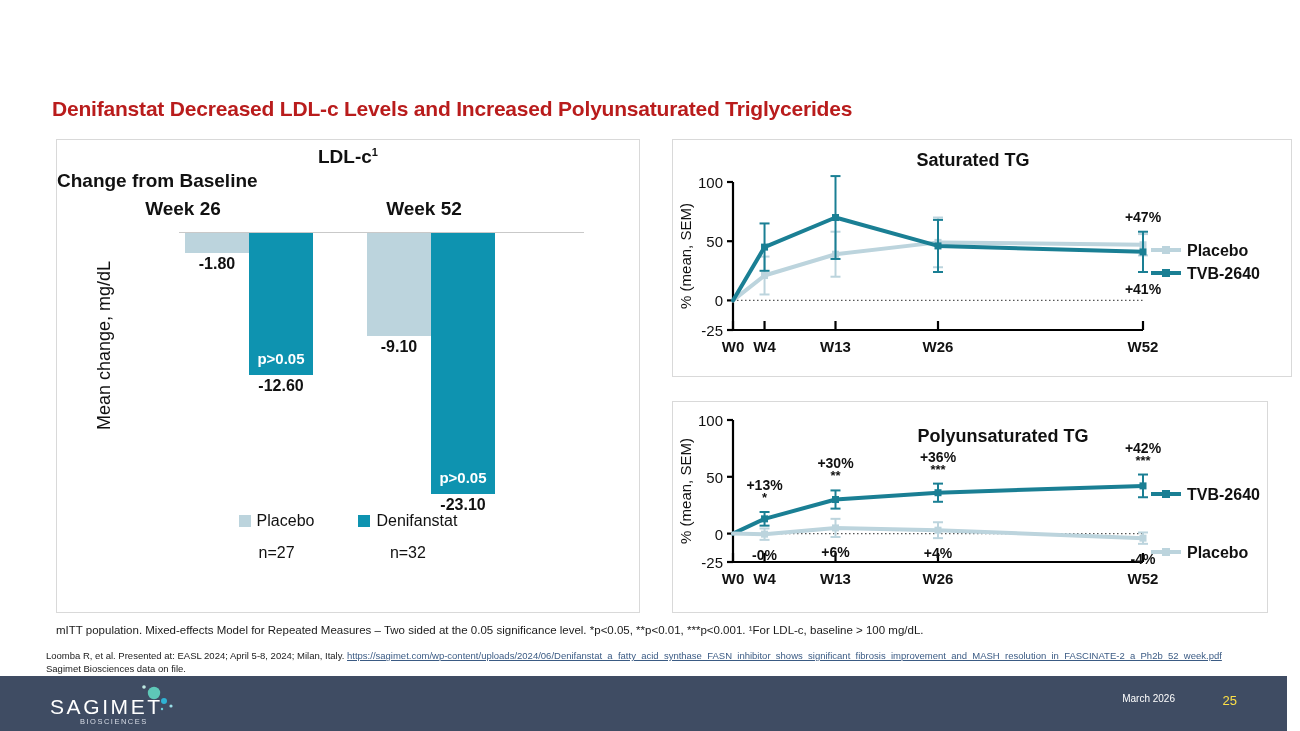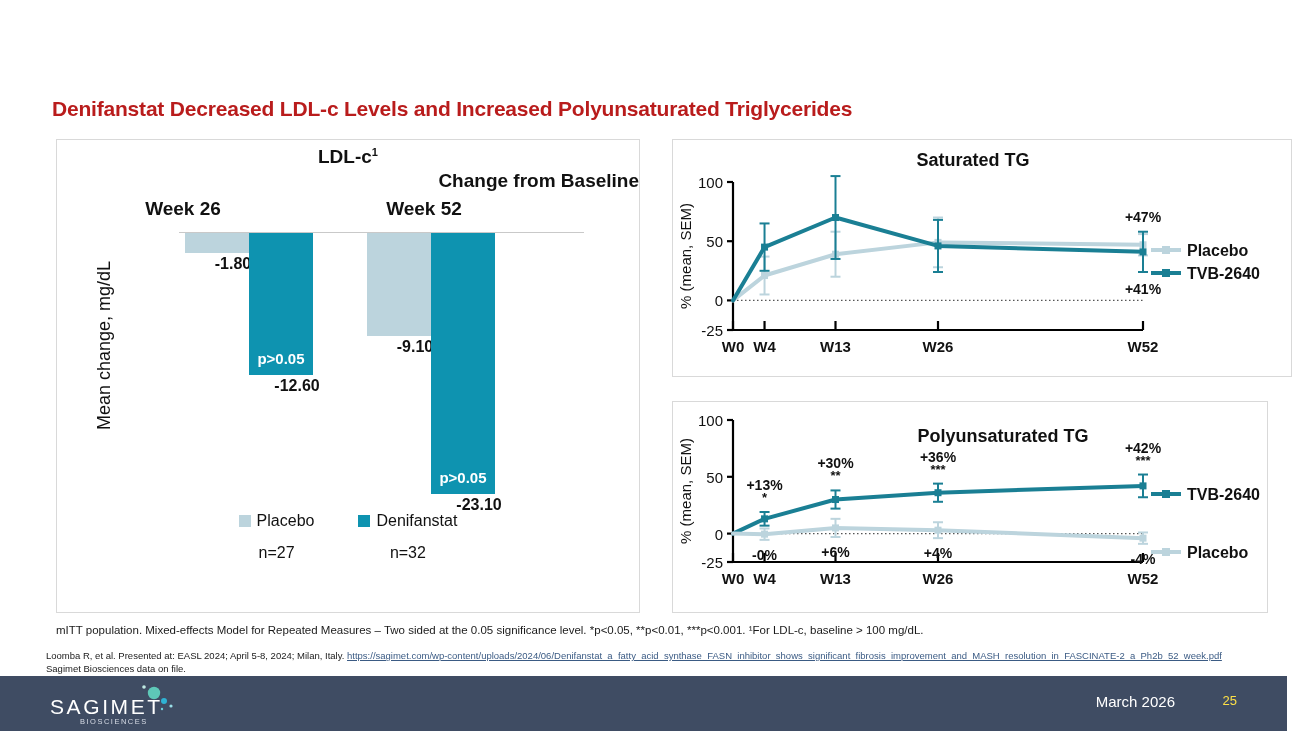--- a/index.html
+++ b/index.html
@@ -32,21 +32,21 @@
   #panel-sat { left: 672px; top: 139px; width: 620px; height: 238px; }
   #panel-poly { left: 672px; top: 401px; width: 596px; height: 212px; }
 
   
   .ldl-title {
     position: absolute; width: 100%; text-align: center; top: 6px;
     font-size: 19px; font-weight: bold; color: #111;
   }
   .ldl-title sup { font-size: 11px; }
   .ldl-sub {
-    position: absolute; width: 100%; text-align: right; top: 30px;
+    position: absolute; width: 100%; text-align: left; top: 30px;
     font-size: 19px; font-weight: bold; color: #111;
   }
   .wk-label {
     position: absolute; top: 58px; font-size: 19px; font-weight: bold; color: #111;
     text-align: center; width: 140px;
   }
   #wk26 { left: 56px; }
   #wk52 { left: 297px; }
 
   .axis-line {
@@ -60,21 +60,20 @@
   }
 
   .bar {
     position: absolute; top: 93px;
   }
   .bar .rect { width: 100%; }
   .bar .val {
     position: absolute; left: 50%; transform: translateX(-50%);
     font-size: 16px; font-weight: bold; color: #111; white-space: nowrap;
     margin-top: 2px;
-    margin-left: 16px;
   }
   .bar .pval {
     position: absolute; left: 50%; transform: translateX(-50%);
     bottom: 8px; font-size: 15px; font-weight: bold; color: #fff; white-space: nowrap;
   }
 
   .legend-row {
     position: absolute; top: 372px; left: 0; width: 100%;
     display: flex; justify-content: center; gap: 44px;
   }
@@ -98,21 +97,21 @@
   .cite-link { color: #3b5b84; text-decoration: underline; word-spacing: 2px; }
 
   
   .footer {
     position: absolute; left: 0; bottom: 0; width: 1287px; height: 55px;
     background: #3f4c63;
   }
   .logo { position: absolute; left: 40px; top: 8px; width: 150px; height: 42px; }
   .footer-date {
     position: absolute; right: 112px; top: 17px;
-    font-size: 15px; color: #ffffff; margin-left: 40px;
+    font-size: 10px; color: #ffffff; margin-left: 40px;
   }
   .footer-page {
     position: absolute; right: 50px; top: 17px;
     font-size: 13px; color: #fde047;
   }
 </style>
 </head>
 <body>
 
 <div class="slide">

